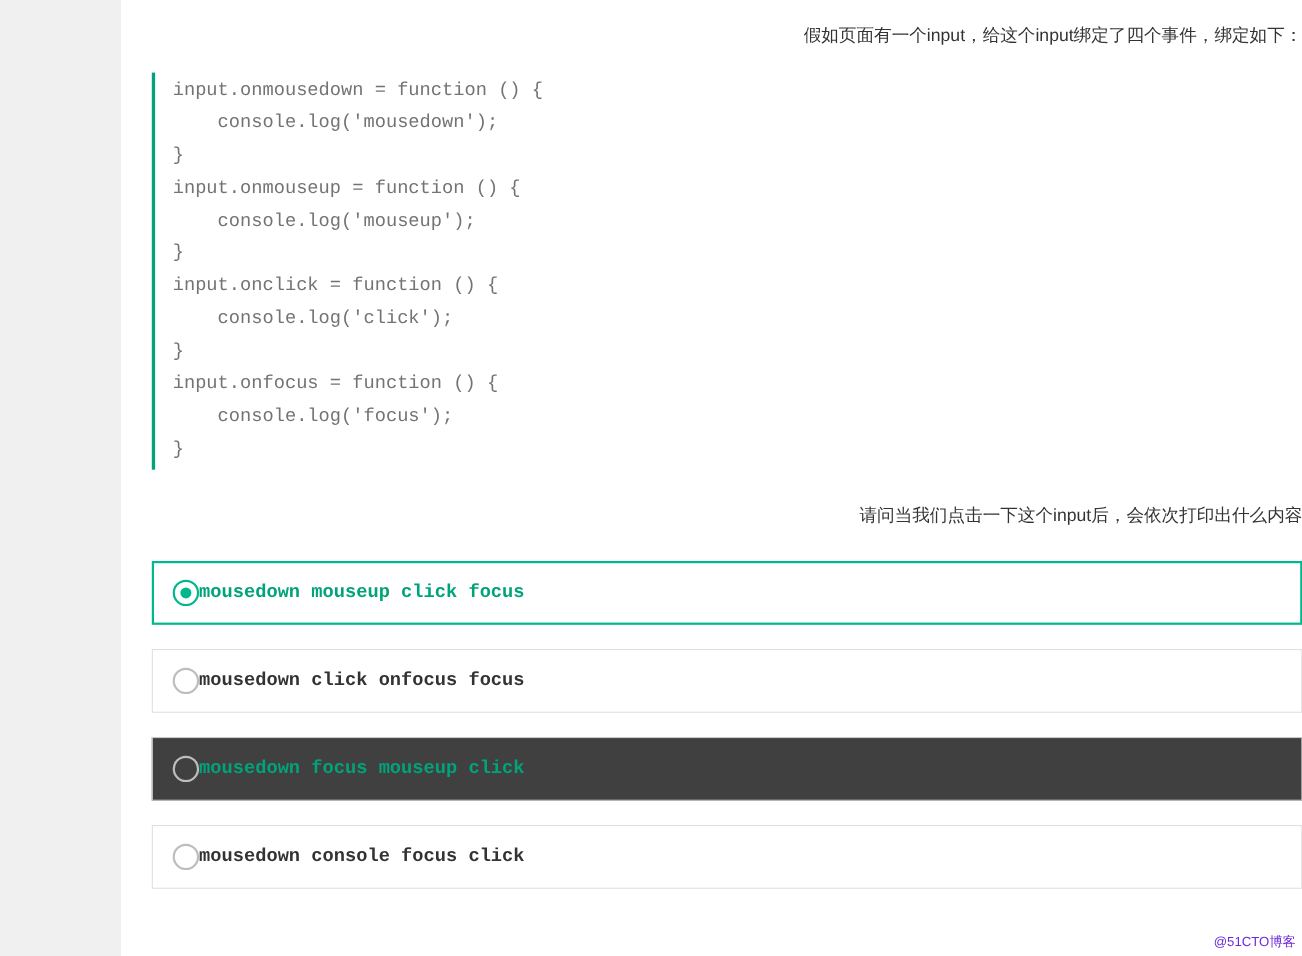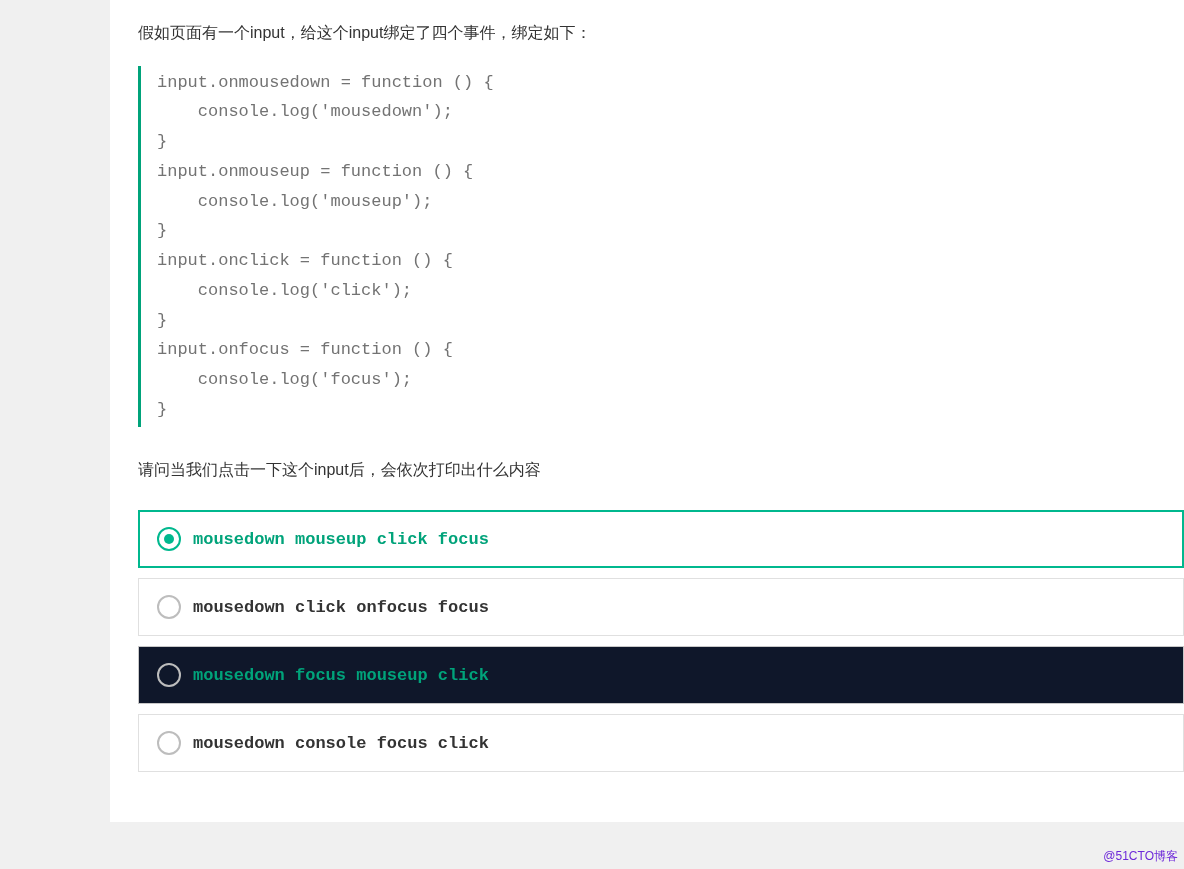--- a/index.html
+++ b/index.html
@@ -12,56 +12,56 @@
   .page {
     background: #fff;
     margin-left: 110px;
     padding: 20px 0 40px 28px;
   }
   .qtext {
     font-size: 16px;
     color: #333;
     margin: 0 0 20px 0;
     line-height: 1.6;
+    text-align: right;
   }
   .code-block {
     border-left: 3px solid #00a37a;
     padding: 2px 0 2px 16px;
     margin: 16px 0 30px 0;
     font-family: "Menlo", "Monaco", "Consolas", "Courier New", monospace;
     font-size: 17px;
     line-height: 1.75;
     color: #737373;
     white-space: pre;
   }
   .options {
     margin-top: 28px;
   }
   .option {
     border: 1px solid #e0e0e0;
     padding: 16px 18px;
-    margin-bottom: 10px;
+    margin-bottom: 22px;
     display: flex;
     align-items: center;
-    gap: 12px;
     font-family: "Menlo", "Monaco", "Consolas", "Courier New", monospace;
     font-size: 17px;
     font-weight: bold;
     color: #333;
     cursor: pointer;
     background: #fff;
   }
   .option.selected {
     border-color: #00b88e;
     border-width: 2px;
     color: #00a37a;
     padding: 15px 17px;
   }
   .option.correct {
-    background: #0f172a;
+    background: #404040;
     border-color: #c8c8c8;
     color: #00a37a;
   }
   .radio {
     width: 20px;
     height: 20px;
     border: 2px solid #bdbdbd;
     border-radius: 50%;
     flex-shrink: 0;
     display: flex;

